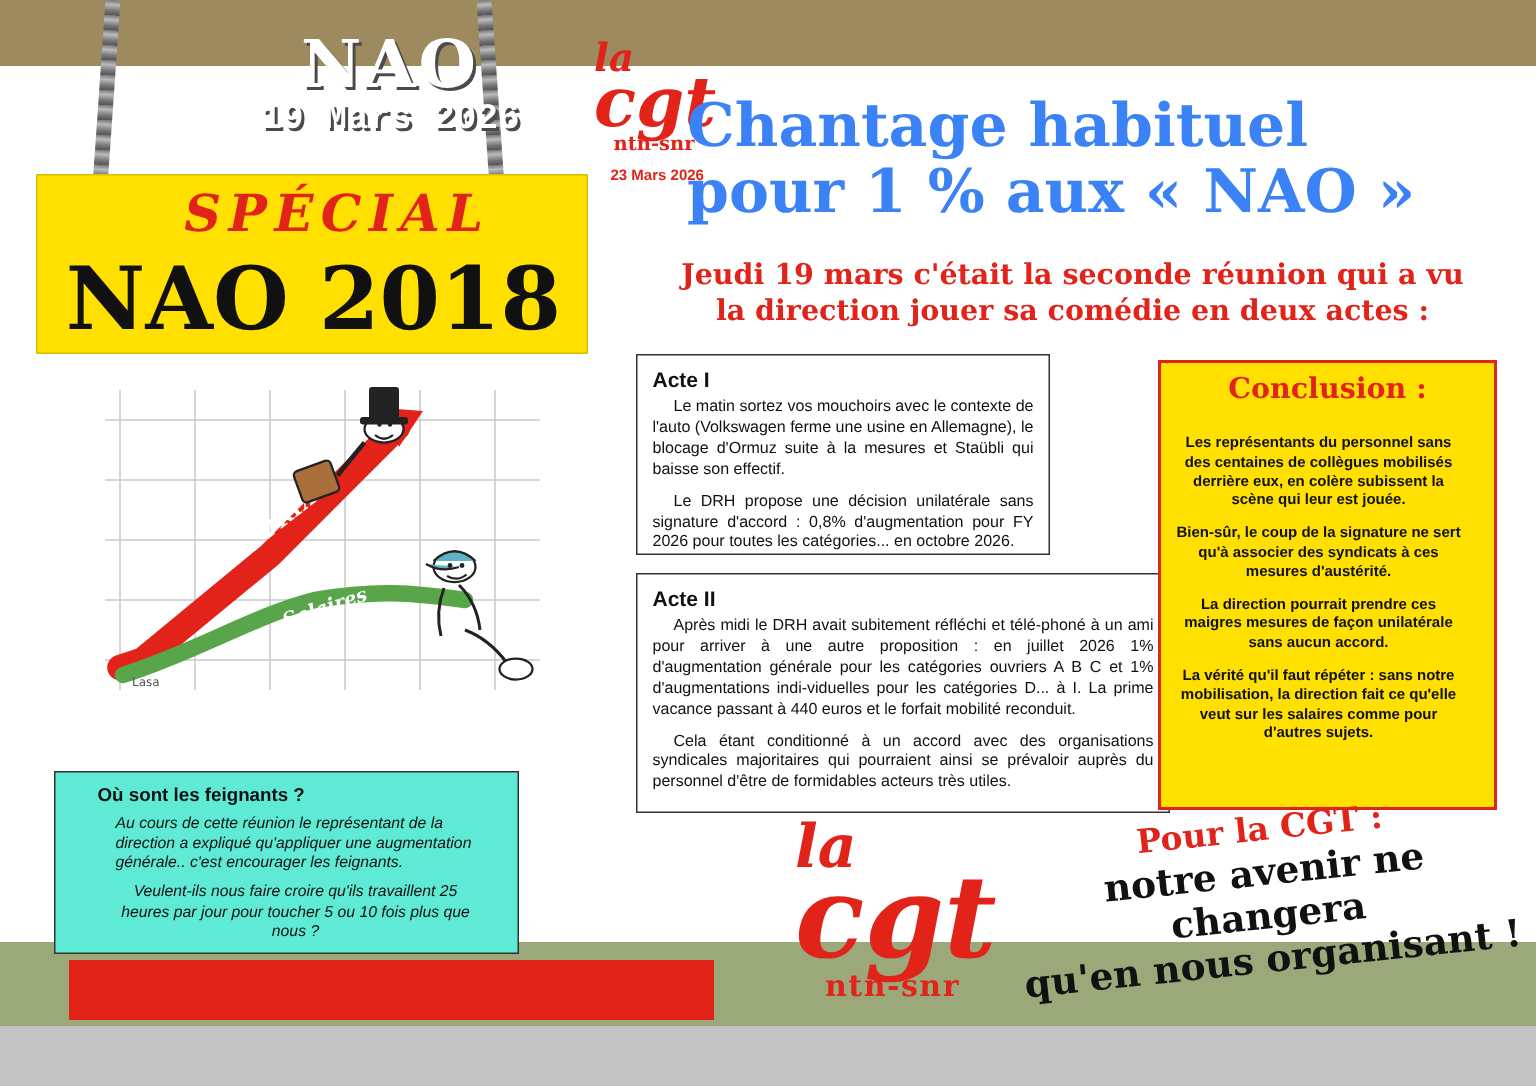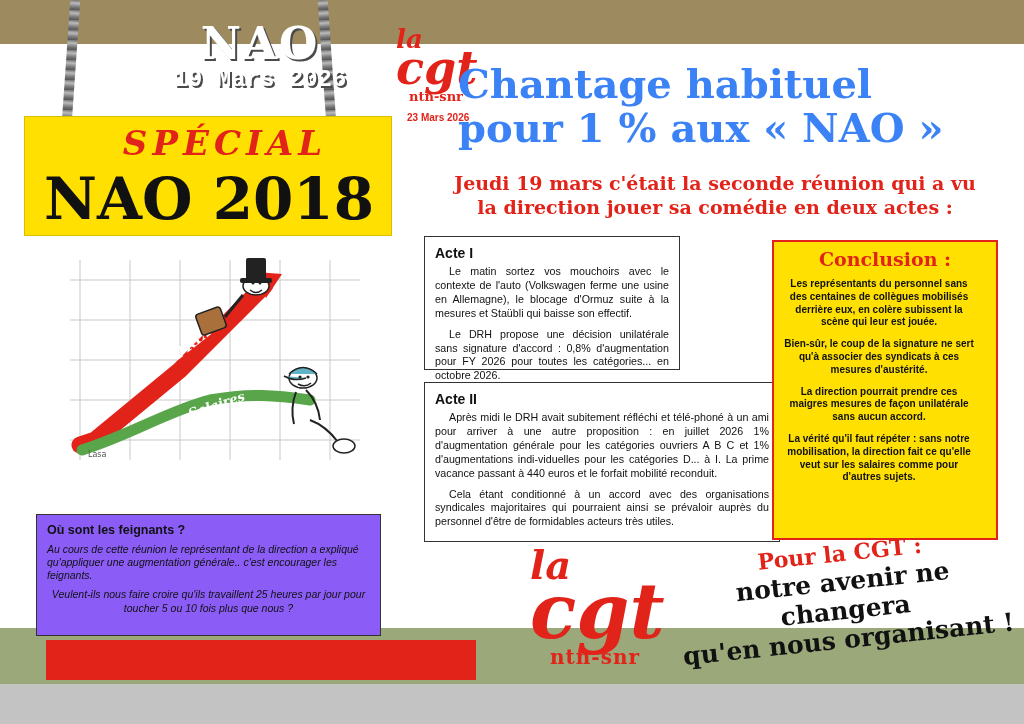--- a/index.html
+++ b/index.html
@@ -86,33 +86,33 @@
     font-size:58px;
     color:#111;
   }
   
   .cartoon {
     position:absolute; left:60px; top:250px; width:310px; height:230px;
     background:#ffffff;
   }
   
   .feignants {
-    position:absolute; left:36px; top:514px; width:345px; height:122px;
-    background:#8b5cf6;
+    position:absolute; left:36px; top:514px; width:310px; height:122px;
+    background:#5eead4;
     border:1px solid #333;
-    padding:8px 10px;
+    padding:8px 28px;
   }
   .feignants h4 {
     margin:0 0 6px 0;
     font-size:12.5px;
     font-weight:bold;
     color:#111;
   }
   .feignants p {
-    margin:0 0 6px 0;
+    margin:0 0 6px 12px;
     font-size:10.5px;
     line-height:1.25;
     font-style:italic;
     color:#111;
   }
   .feignants p.bold { font-weight:bold; font-style:italic; }
   .feignants p.center { text-align:center; }
   
   .cgt-logo {
     position:absolute;
@@ -183,32 +183,32 @@
   }
   .acte p {
     margin:0 0 7px 0;
     font-size:10.7px;
     line-height:1.3;
     color:#111;
     text-align:justify;
     text-indent:14px;
   }
   .acte p:last-child { margin-bottom:0; }
-  #acte1 { left:424px; top:236px; width:256px; height:134px; }
+  #acte1 { left:424px; top:236px; width:276px; height:134px; }
   #acte2 { left:424px; top:382px; width:356px; height:160px; }
   
   .conclusion {
     position:absolute; left:772px; top:240px; width:226px; height:300px;
     background:#ffe000;
     border:2px solid #e2231a;
     padding:6px 8px;
     text-align:center;
   }
   .conclusion h3 {
-    margin:0 0 8px 0;
+    margin:0 0 20px 0;
     font-size:19px;
     font-weight:bold;
     color:#e2231a;
     font-family:"DejaVu Serif", serif;
   }
   .conclusion p {
     margin:0 12px 9px 0;
     font-size:10px;
     line-height:1.28;
     font-weight:bold;

